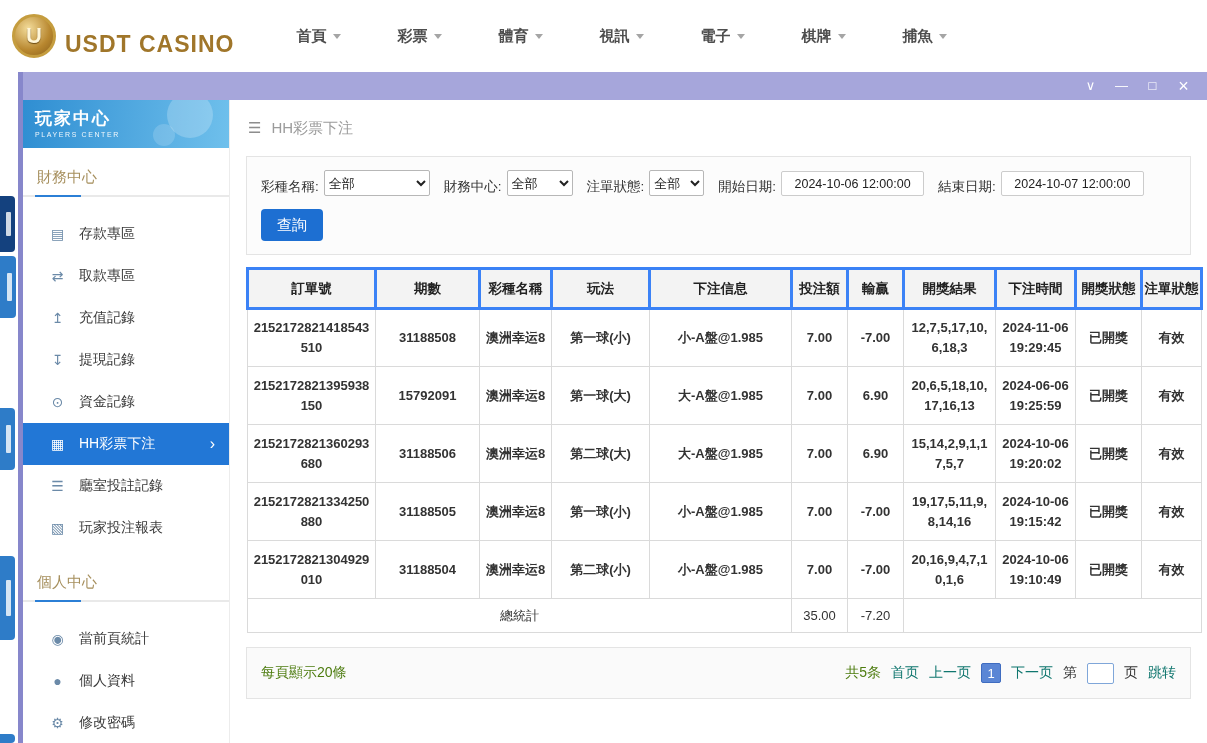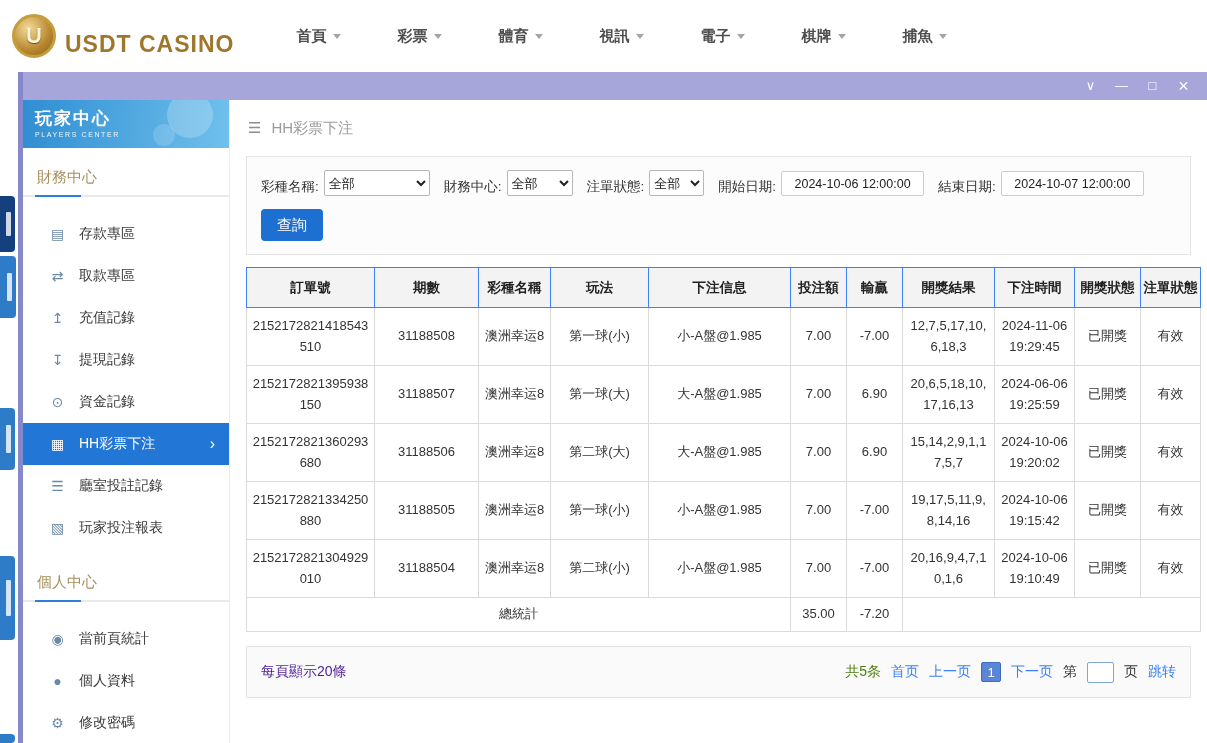--- a/index.html
+++ b/index.html
@@ -66,32 +66,32 @@
   .filter-panel { margin:0 16px 12px; border:1px solid #e4e4e4; background:#fcfcfc; padding:13px 14px; }
   .filter-row { display:flex; align-items:flex-end; font-size:13.5px; color:#333; }
   .flabel { margin-right:5px; white-space:nowrap; }
   .fgap { margin-left:14px; }
   select.fselect { height:26px; border:1px solid #b7b7b7; background:#fff; font-size:13px; border-radius:2px; color:#222; }
   .w-lottery { width:106px; } .w-draw { width:66px; } .w-order { width:55px; }
   input.fdate { width:143px; height:25px; border:1px solid #ccc; border-radius:2px; text-align:center; font-size:12.5px; color:#222; background:#fff; }
   .search-btn { margin-top:13px; width:62px; height:32px; background:#1d6fd2; color:#fff; border:0; border-radius:4px; font-size:15px; cursor:pointer; }
 
   .bet-table { margin:0 16px; width:calc(100% - 32px); border-collapse:collapse; table-layout:fixed; }
-  .bet-table th { background:#f3f3f3; border:1px solid #3b82f6; height:40px; font-size:13.5px; color:#222;
+  .bet-table th { background:#f3f3f3; border:3px solid #3b82f6; height:40px; font-size:13.5px; color:#222;
     white-space:nowrap; padding:2px 1px; overflow:hidden; }
   .bet-table td { border:1px solid #dadada; text-align:center; font-size:13px; color:#333;
     padding:8px 4px; line-height:1.55; word-break:break-all; }
-  #table-body tr { height:58px; }
+  #table-body tr { height:58px;font-weight:bold; }
   .summary-row td { height:34px; padding:4px; }
 
   .footer-bar { margin:14px 16px 0; border:1px solid #e4e4e4; background:#fafafa; height:52px;
     display:flex; align-items:center; justify-content:space-between; padding:0 14px; font-size:14px; }
-  .per-page { color:#4c1d95; }
+  .per-page { color:#4d7c0f; }
   .pager { display:flex; align-items:center; gap:10px; }
-  .pg-link { color:#3b82f6; cursor:pointer; }
+  .pg-link { color:#0f766e; cursor:pointer; }
   .pg-count { color:#4d7c0f; }
   .pg-current { width:20px; height:20px; background:#5b86d5; border:1px solid #3f6cc0; color:#fff;
     display:flex; align-items:center; justify-content:center; font-size:13px; border-radius:2px; cursor:pointer; }
   .pg-text { color:#333; }
   .pg-input { width:27px; height:21px; border:1px solid #7fa6d9; border-radius:2px; text-align:center; font-size:13px; background:#fff; }
 </style>
 </head>
 <body>
 
 <header class="topnav">
@@ -292,21 +292,21 @@
               <td>小-A盤@1.985</td>
               <td>7.00</td>
               <td>-7.00</td>
               <td>12,7,5,17,10,6,18,3</td>
               <td>2024-11-06 19:29:45</td>
               <td>已開獎</td>
               <td>有效</td>
             </tr>
             <tr>
               <td>2152172821395938150</td>
-              <td>31188507</td>
+              <td>15792091</td>
               <td>澳洲幸运8</td>
               <td>第一球(大)</td>
               <td>大-A盤@1.985</td>
               <td>7.00</td>
               <td>6.90</td>
               <td>20,6,5,18,10,17,16,13</td>
               <td>2024-06-06 19:25:59</td>
               <td>已開獎</td>
               <td>有效</td>
             </tr>

